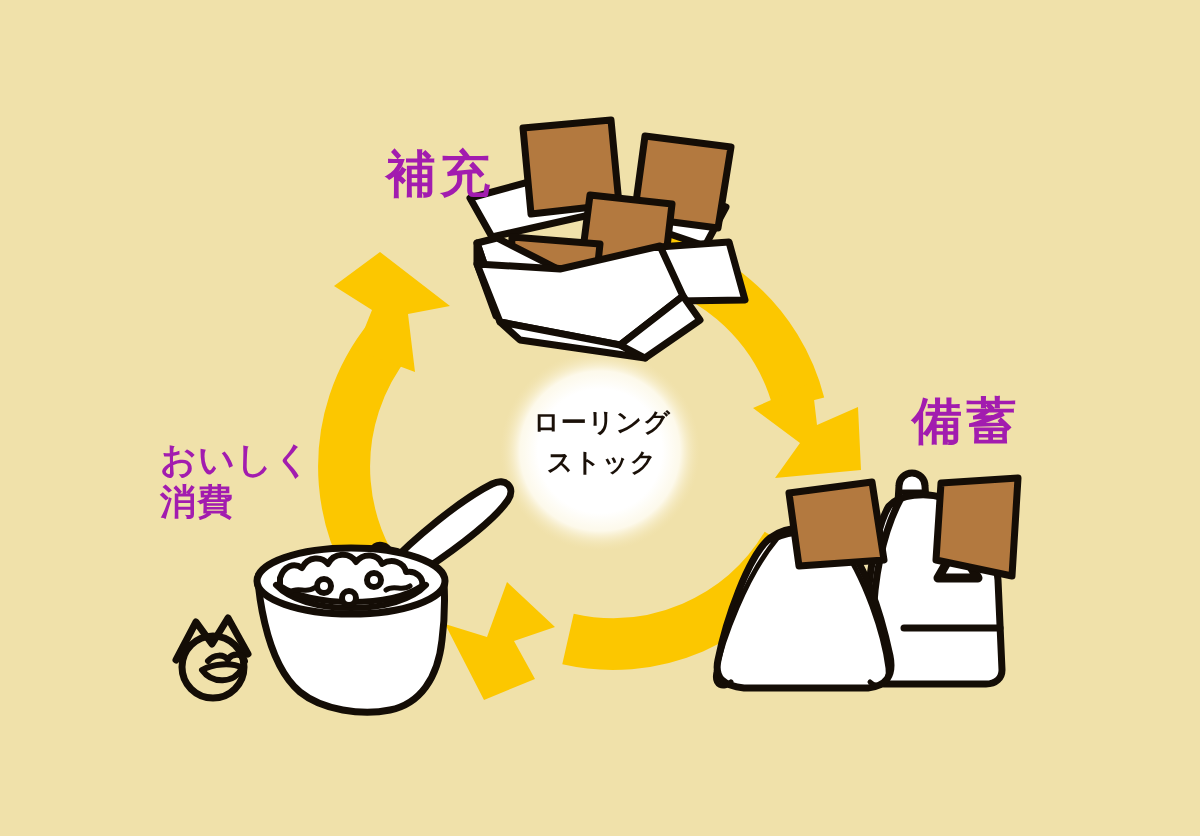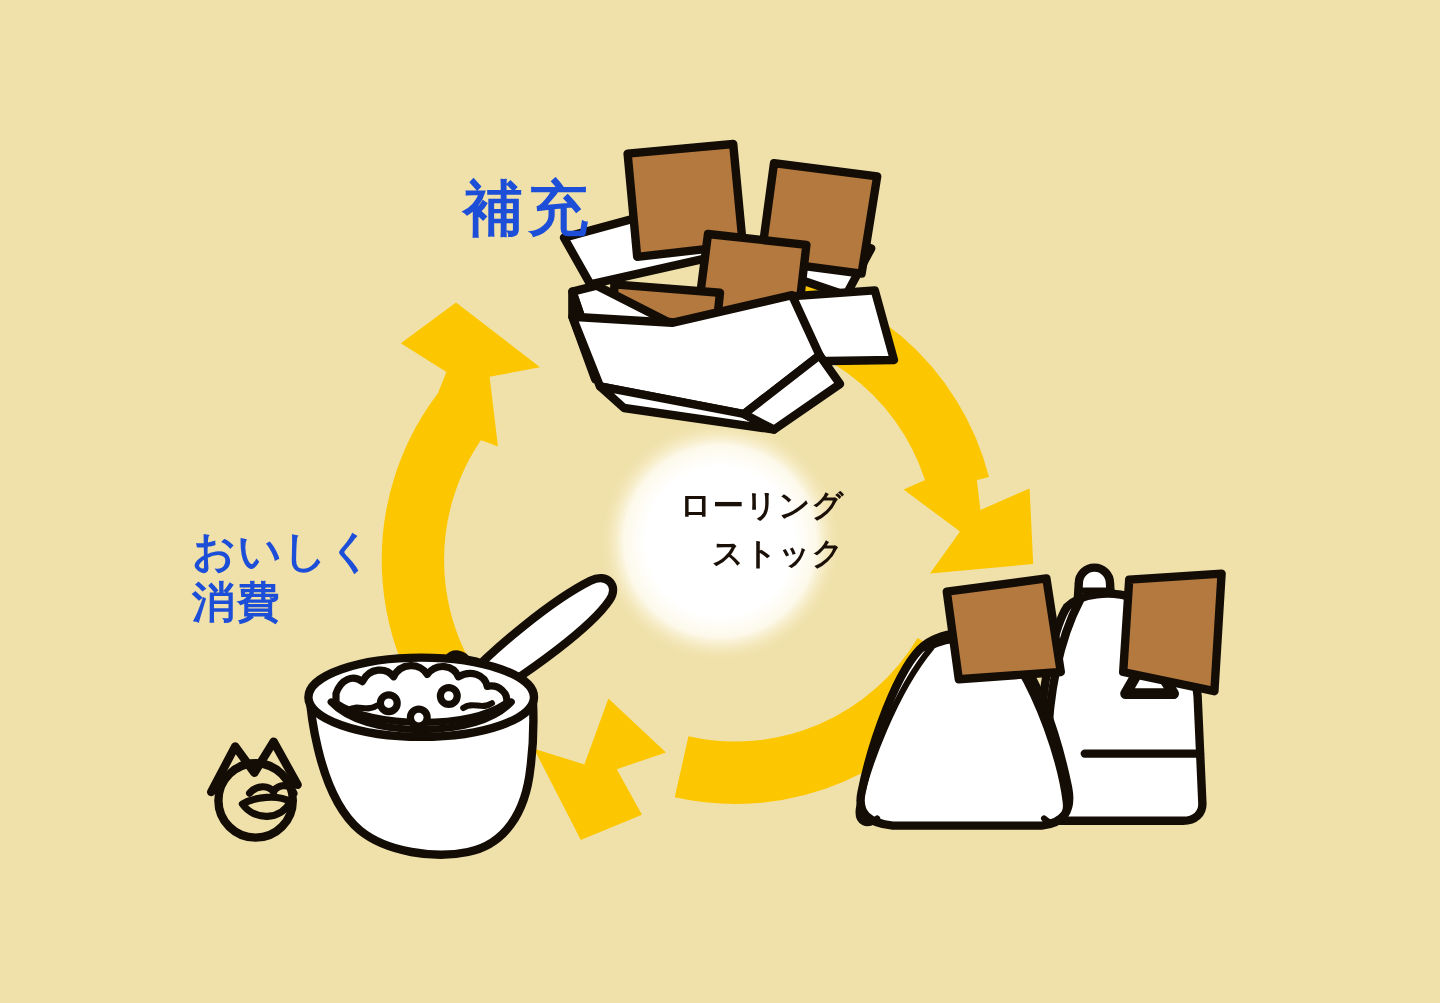--- a/index.html
+++ b/index.html
@@ -20,21 +20,21 @@
   }
   #scene {
     position: absolute;
     inset: 0;
     width: 1200px;
     height: 836px;
     display: block;
   }
   .label {
     position: absolute;
-    color: #1d4ed8;
+    color: #a21caf;
     font-weight: 700;
     letter-spacing: 0.02em;
     line-height: 1.18;
     white-space: pre-line;
     text-rendering: geometricPrecision;
   }
   #label-replenish {
     left: 386px;
     top: 145px;
     font-size: 50px;
@@ -50,21 +50,21 @@
     left: 160px;
     top: 440px;
     font-size: 36px;
     letter-spacing: 0.03em;
   }
   #center-text {
     position: absolute;
     left: 500px;
     top: 402px;
     width: 204px;
-    text-align: right;
+    text-align: center;
     color: #1a1008;
     font-size: 26px;
     font-weight: 700;
     line-height: 1.55;
     letter-spacing: 0.04em;
     white-space: pre-line;
   }
 </style>
 </head>
 <body>
@@ -223,20 +223,21 @@
       <path d="M 176 660 L 196 622 L 212 644 L 228 618 L 248 654"></path>
       <circle cx="213" cy="667" r="31"></circle>
       <path d="M 208 661 C 214 654 224 654 228 660" stroke-width="6"></path>
       <path d="M 228 659 C 234 652 243 654 245 661" stroke-width="6"></path>
       <path d="M 202 670 C 212 684 234 684 242 668 C 232 662 212 664 202 670 Z" stroke-width="6"></path>
     </g>
   </svg>
 
   <div class="label" id="label-replenish">補充</div>
 
+  <div class="label" id="label-stockpile">備蓄</div>
 
   <div class="label" id="label-consume">おいしく
 消費</div>
 
   <div id="center-text">ローリング
 ストック</div>
 
 </div>
 
 </body></html>

